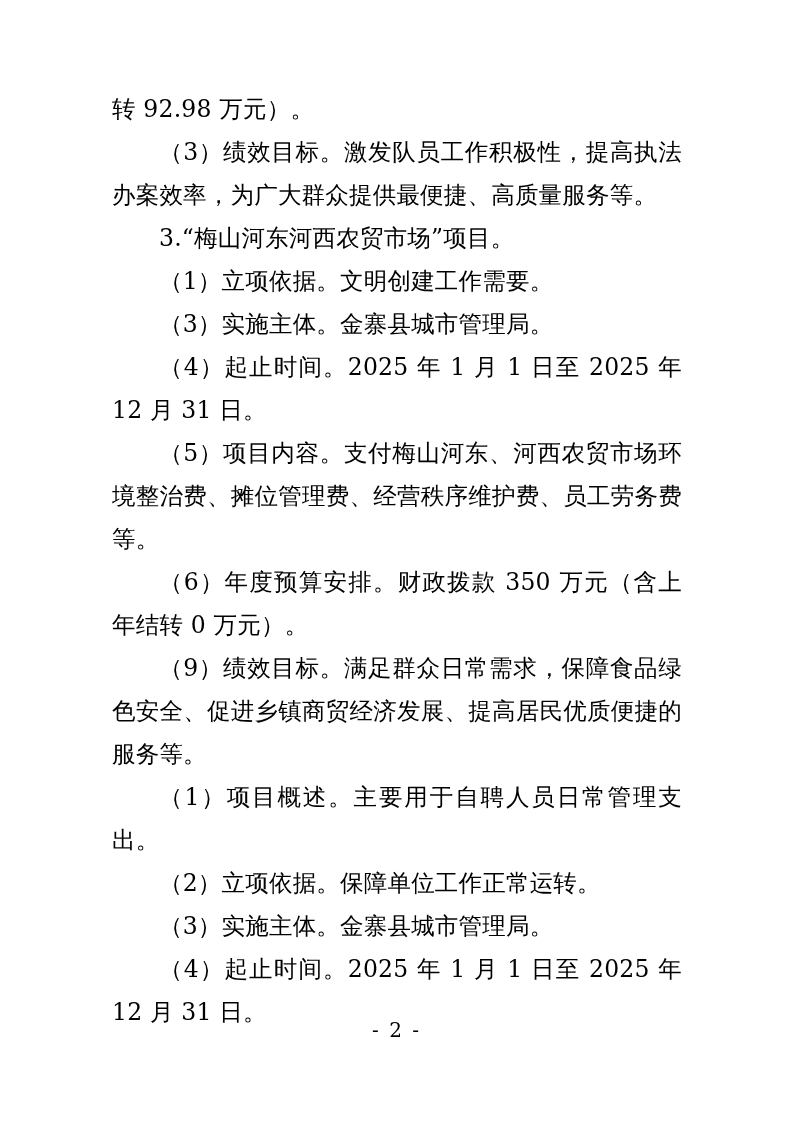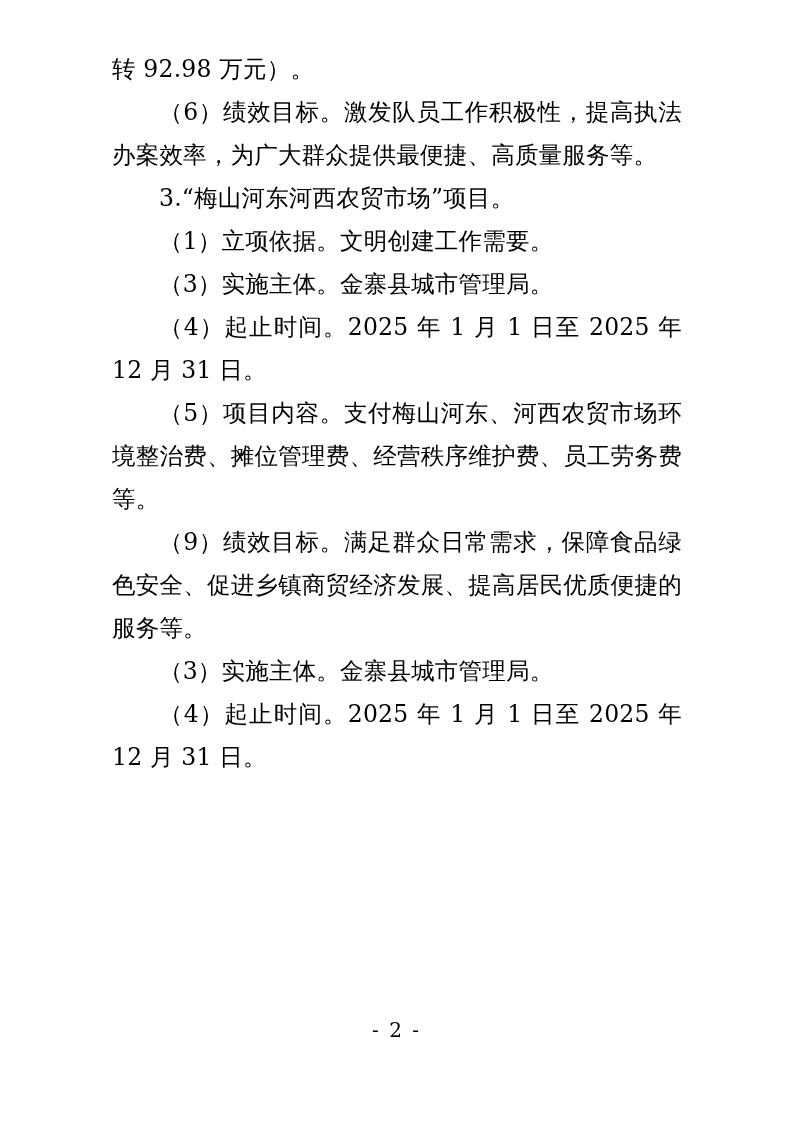--- a/index.html
+++ b/index.html
@@ -14,21 +14,21 @@
     font-family: "DejaVu Serif", "Liberation Serif", serif;
     color: #000000;
     overflow: hidden;
   }
   .page {
     position: absolute;
     left: 0; top: 0;
     width: 793px;
     height: 1122px;
     box-sizing: border-box;
-    padding: 48px 112px 0 112px;
+    padding: 88px 112px 0 112px;
   }
   .doc-body {
     width: 570px;
   }
   p {
     margin: 0;
     font-size: 23.5px;
     line-height: 43px;
     text-align: justify;
     text-justify: inter-ideograph;
@@ -51,26 +51,29 @@
     font-family: "DejaVu Serif", "Liberation Serif", serif;
     letter-spacing: 2px;
   }
 </style>
 </head>
 <body>
 
 <div class="page">
   <div class="doc-body">
     <p class="plain">转 92.98 万元）。</p>
-    <p class="indent">（6）绩效目标。激发队员工作积极性，提高执法办案效率，为广大群众提供最便捷、高质量服务等。</p>
+    <p class="indent">（3）绩效目标。激发队员工作积极性，提高执法办案效率，为广大群众提供最便捷、高质量服务等。</p>
     <p class="heading">3.“梅山河东河西农贸市场”项目。</p>
     <p class="indent">（1）立项依据。文明创建工作需要。</p>
     <p class="indent">（3）实施主体。金寨县城市管理局。</p>
     <p class="indent">（4）起止时间。2025 年 1 月 1 日至 2025 年 12 月 31 日。</p>
     <p class="indent">（5）项目内容。支付梅山河东、河西农贸市场环境整治费、摊位管理费、经营秩序维护费、员工劳务费等。</p>
+    <p class="indent">（6）年度预算安排。财政拨款 350 万元（含上年结转 0 万元）。</p>
     <p class="indent">（9）绩效目标。满足群众日常需求，保障食品绿色安全、促进乡镇商贸经济发展、提高居民优质便捷的服务等。</p>
+    <p class="indent">（1）项目概述。主要用于自聘人员日常管理支出。</p>
+    <p class="indent">（2）立项依据。保障单位工作正常运转。</p>
     <p class="indent">（3）实施主体。金寨县城市管理局。</p>
     <p class="indent">（4）起止时间。2025 年 1 月 1 日至 2025 年 12 月 31 日。</p>
 
   </div>
 </div>
 
 <div class="footer">- 2 -</div>
 
 </body></html>

